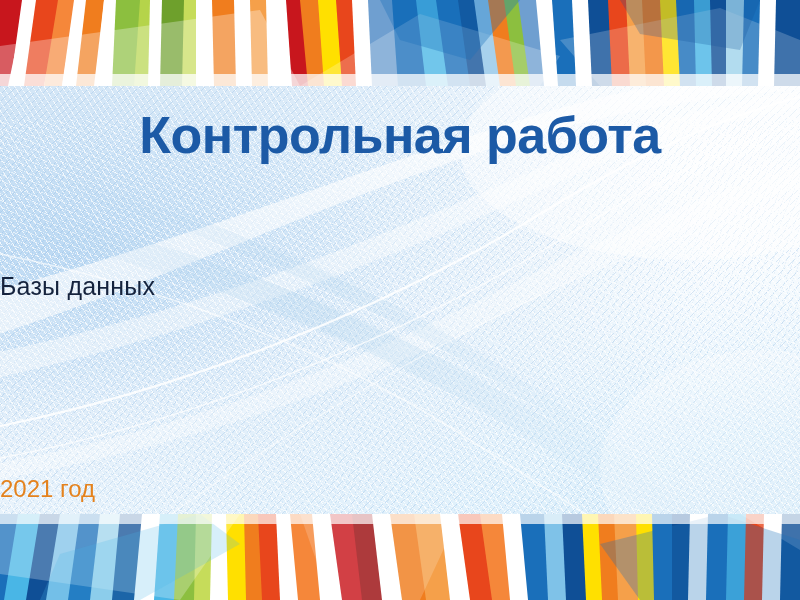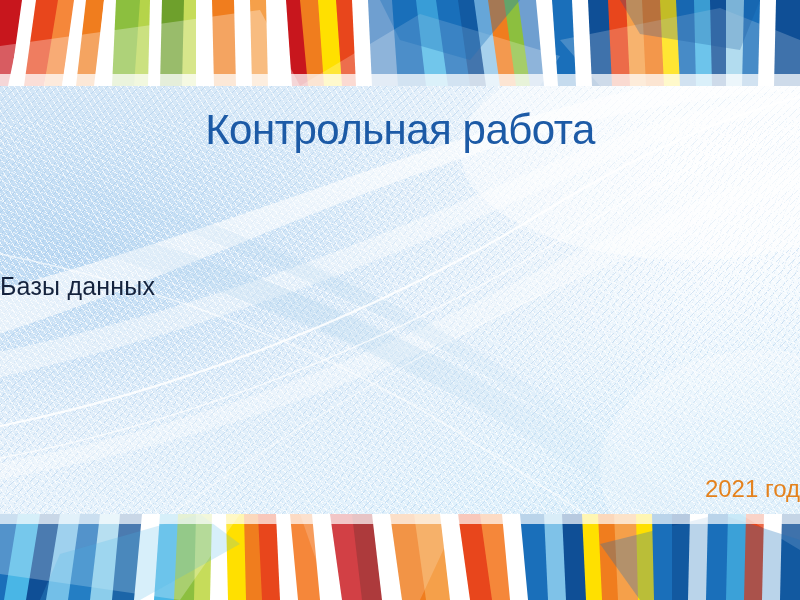--- a/index.html
+++ b/index.html
@@ -69,42 +69,43 @@
   .border-top { top: 0; }
   .border-bottom { bottom: 0; }
 
   
   .title {
     position: absolute;
     left: 0;
     top: 108px;
     width: 800px;
     text-align: center;
-    font-size: 42px;
+    font-size: 52px;
     line-height: 1.05;
     color: #1c5aa6;
     letter-spacing: -0.5px;
     white-space: nowrap;
+    font-weight: bold;
   }
   .subtitle {
     position: absolute;
     left: 0;
     top: 272px;
     width: 800px;
     text-align: left;
     font-size: 25px;
     color: #15233d;
     letter-spacing: 0.2px;
   }
   .year {
     position: absolute;
     left: 0;
     top: 475px;
     width: 800px;
-    text-align: right;
+    text-align: left;
     font-size: 24px;
     color: #e4821d;
   }
 </style>
 </head>
 <body>
 
 <div class="slide">
 
   <div class="bg-base"></div>

